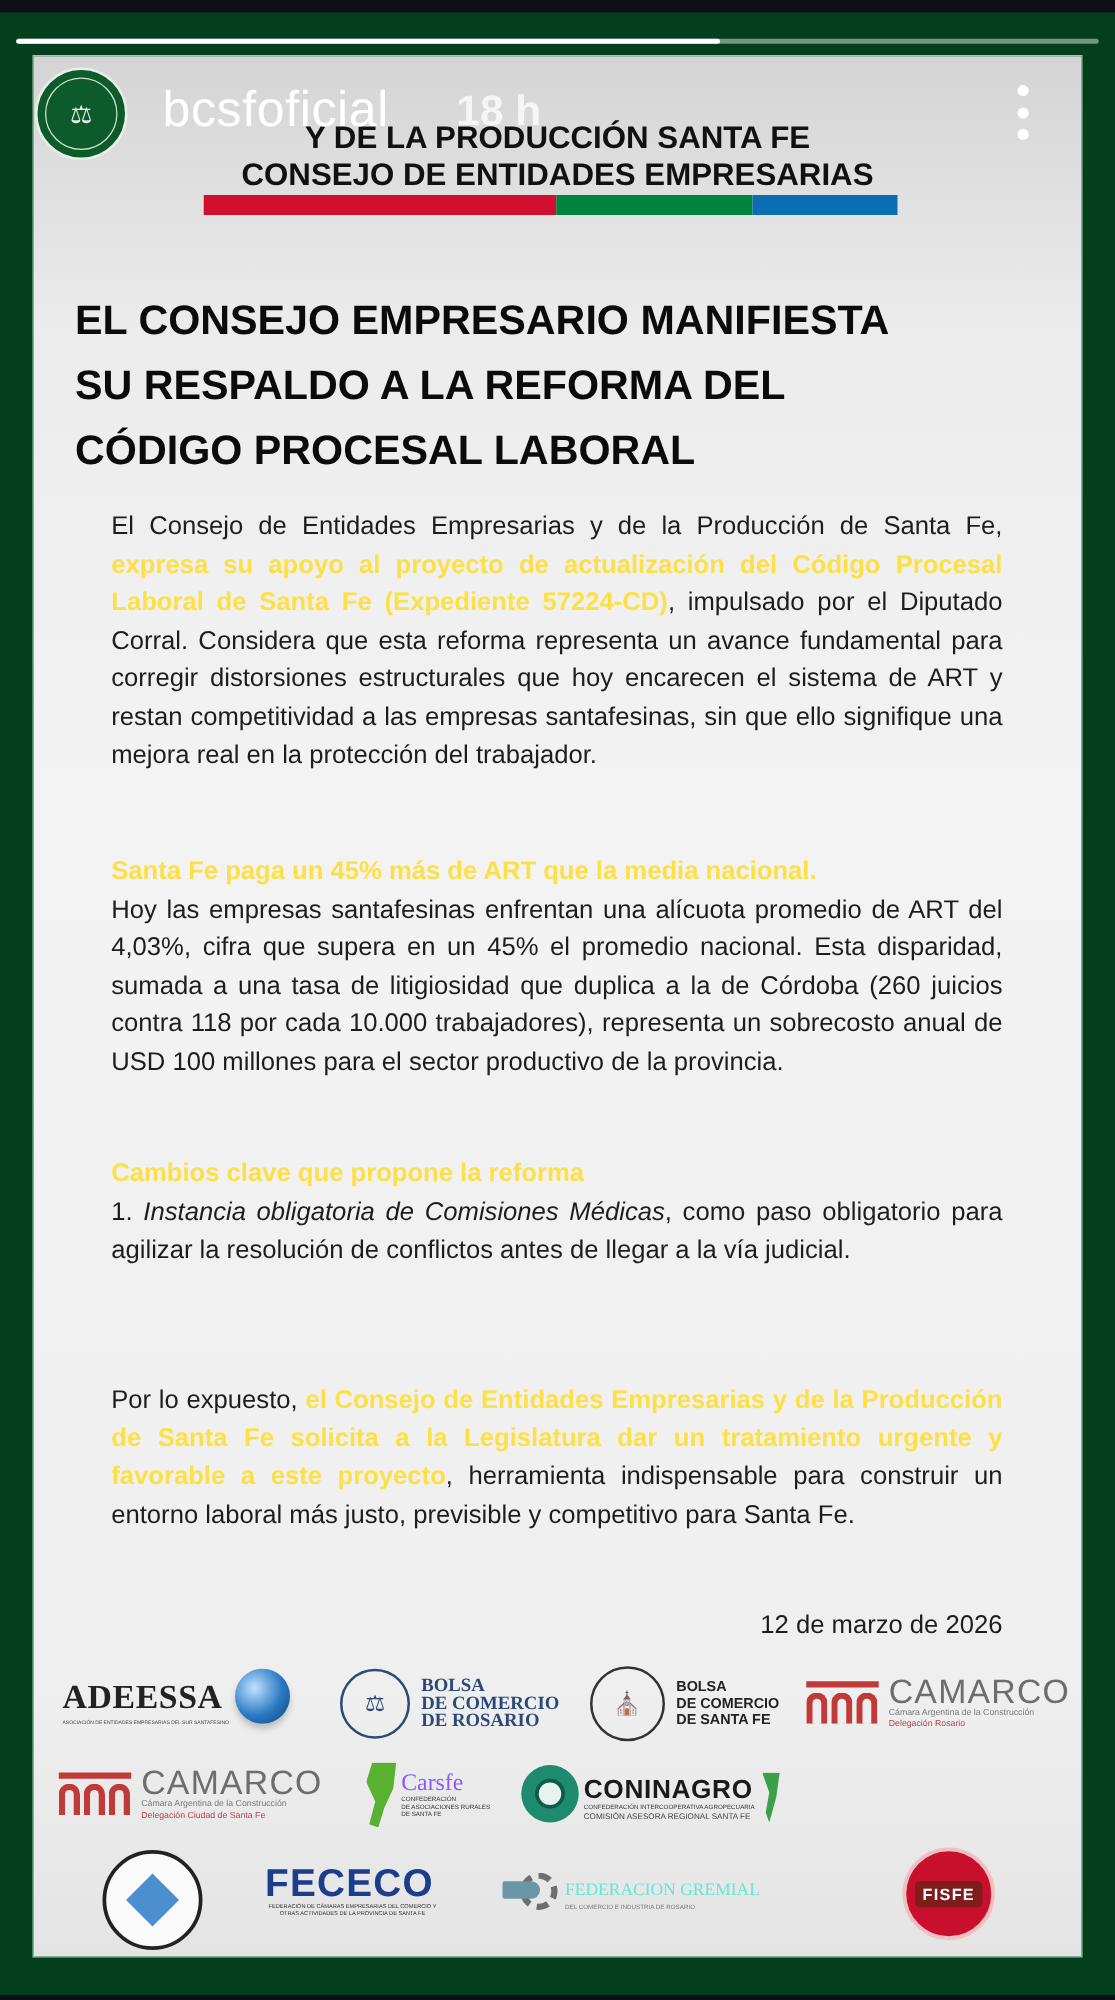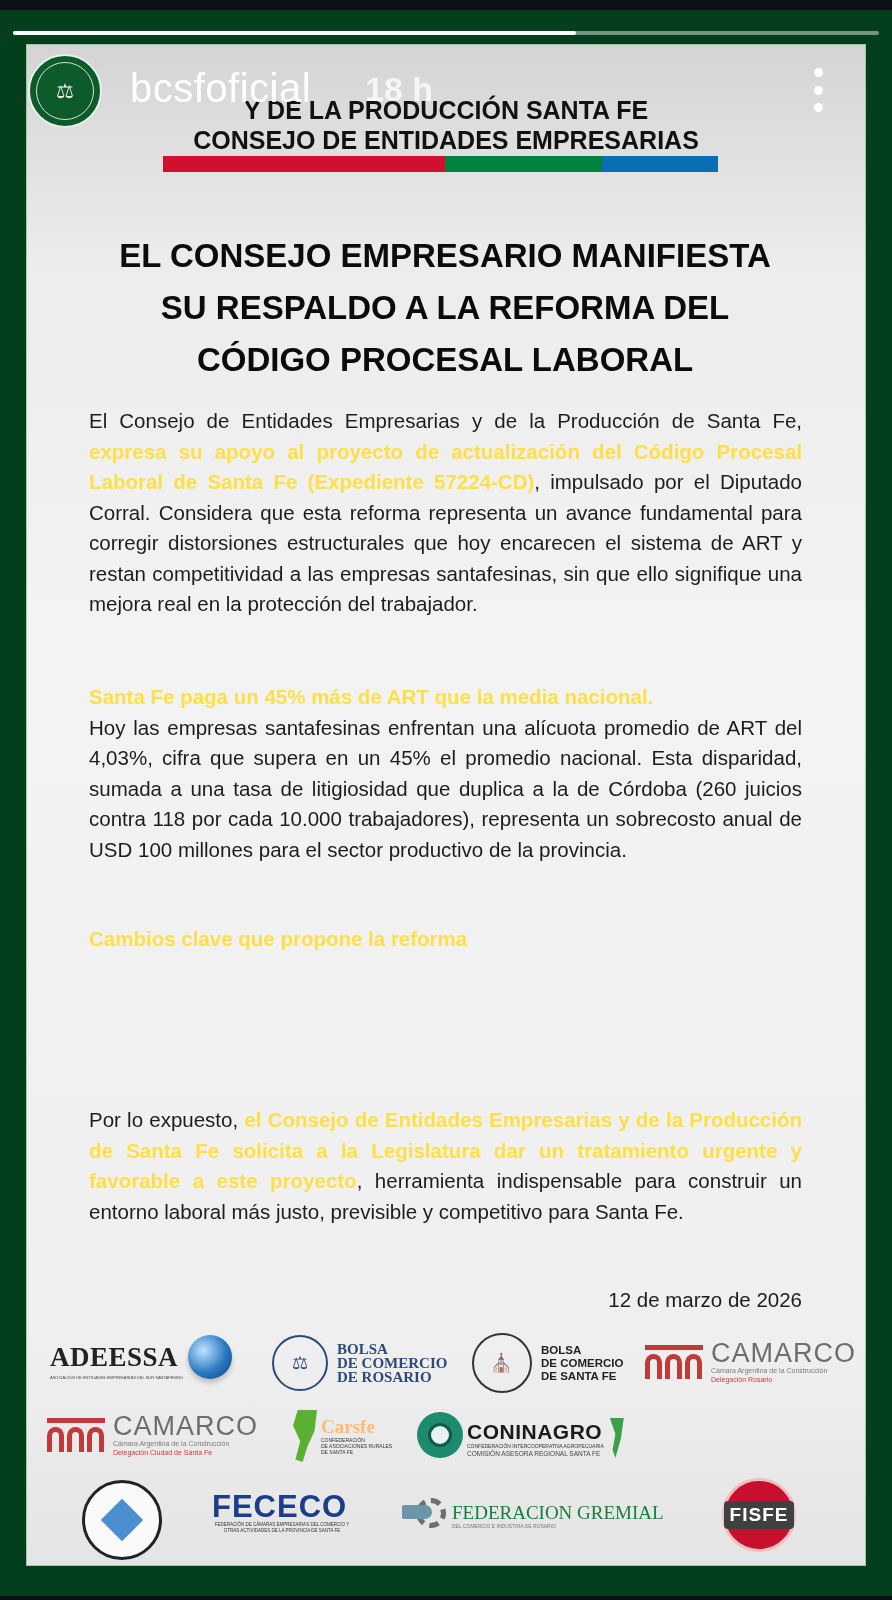--- a/index.html
+++ b/index.html
@@ -13,21 +13,21 @@
   .avatar-inner { width:56px; height:56px; border-radius:50%; border:1px solid #cfe3d4; display:flex; align-items:center; justify-content:center; color:#e6f0e8; font-size:20px; }
   .username { position:absolute; left:130px; top:66px; color:#ffffff; font-size:40px; font-weight:normal; letter-spacing:0.5px;text-align:right; }
   .time { position:absolute; left:365px; top:70px; color:rgba(255,255,255,0.75); font-size:34px;font-weight:bold; }
   .more { position:absolute; left:812px; top:68px; width:12px; height:44px; display:flex; flex-direction:column; justify-content:space-between; align-items:center; }
   .more span { width:9px; height:9px; border-radius:50%; background:#fff; display:block; }
   .org-title { position:absolute; left:100px; top:95px; width:692px; text-align:center; font-weight:bold; font-size:25px; line-height:30px; color:#111; }
   .stripe { position:absolute; top:156px; height:16px; }
   .stripe.red { left:163px; width:282px; background:#d0102e; }
   .stripe.green { left:445px; width:157px; background:#00833d; }
   .stripe.blue { left:602px; width:116px; background:#0a6eb4; }
-  .headline { position:absolute; left:60px; top:230px; width:770px; text-align:center; font-weight:bold; font-size:33px; line-height:52px; color:#0b0b0b; }
+  .headline { position:absolute; left:60px; top:230px; width:770px; font-weight:bold; font-size:33px; line-height:52px; color:#0b0b0b; }
   .body { position:absolute; left:89px; width:713px; font-size:20.5px; line-height:30.5px; color:#1d1d1d; text-align:justify; }
   .p1 { top:406px; }
   .p2 { top:682px; }
   .p3 { top:924px; }
   .p4 { top:1105px; }
   .body b { font-weight:bold; color:#fde047; }
   .date { position:absolute; right:90px; top:1288px; font-size:20.5px; color:#1d1d1d; }
   .logo { position:absolute; display:flex; align-items:center; }
   .adeessa { left:50px; top:1335px; }
   .adeessa-word { font-family:"Liberation Serif", serif; font-weight:bold; font-size:27px; color:#222; letter-spacing:0.5px; }
@@ -44,44 +44,44 @@
   .camarco-mark { width:58px; height:34px; position:relative; }
   .camarco-mark .bar { position:absolute; left:0; width:58px; height:5px; background:#c03a3a; }
   .camarco-mark .arch { position:absolute; top:9px; width:17px; height:25px; border:5px solid #c03a3a; border-bottom:none; border-radius:10px 10px 0 0; box-sizing:border-box; }
   .camarco-word { font-size:27px; color:#6d6d6d; letter-spacing:1px; line-height:26px; }
   .camarco-sub { font-size:7px; color:#7a7a7a; line-height:9px; }
   .camarco-sub2 { font-size:7px; color:#c04040; line-height:9px; }
   .cam1 { left:645px; top:1340px; }
   .cam2 { left:47px; top:1413px; }
   .carsfe { left:293px; top:1410px; }
   .carsfe-shape { width:24px; height:52px; background:#5ab031; clip-path:polygon(20% 0, 100% 0, 90% 40%, 60% 70%, 40% 100%, 10% 95%, 30% 60%, 0 30%); }
-  .carsfe-word { font-family:"Liberation Serif", serif; font-weight:bold; font-size:19px; color:#fdba74; line-height:20px; }
+  .carsfe-word { font-family:"Liberation Serif", serif; font-weight:normal; font-size:19px; color:#8b5cf6; line-height:20px; }
   .carsfe-sub { font-size:5px; color:#333; line-height:6px; }
   .coninagro { left:417px; top:1412px;align-items:flex-end; }
   .con-ring { width:46px; height:46px; border-radius:50%; background:#1e8a6e; display:flex; align-items:center; justify-content:center; }
   .con-ring span { width:24px; height:24px; border-radius:50%; background:#e8f2ee; border:3px solid #0e5c48; box-sizing:border-box; }
   .con-word { font-weight:bold; font-size:21px; color:#1a1a1a; letter-spacing:0.5px; line-height:22px; }
   .con-sub { font-size:5px; color:#333; line-height:6px; }
   .con-sub2 { font-size:6.5px; color:#444; line-height:9px; }
   .con-map { width:14px; height:40px; background:#3aa04a; margin-left:6px; clip-path:polygon(0 0, 100% 0, 80% 50%, 40% 100%, 20% 80%, 40% 40%); }
   .faa { left:82px; top:1480px; }
   .faa-seal { width:74px; height:74px; border-radius:50%; border:3px solid #222; display:flex; align-items:center; justify-content:center; background:#fafafa; }
   .faa-inner { width:30px; height:30px; background:#4b8fd0; transform:rotate(45deg); }
   .fececo { left:212px; top:1492px; flex-direction:column; align-items:flex-start; }
   .fececo-word { font-weight:bold; font-size:31px; color:#1c3c8c; letter-spacing:1px; line-height:30px; }
   .fececo-sub { font-size:4.5px; color:#333; line-height:6px; text-align:center; width:140px; }
   .fedgrem { left:402px; top:1490px; }
   .fedgrem-icon { width:44px; height:52px; position:relative; }
   .fedgrem-icon .g { position:absolute; right:0; top:8px; width:30px; height:30px; border-radius:50%; border:5px dashed #6e6e6e; box-sizing:border-box; }
   .fedgrem-icon .w { position:absolute; left:0; top:15px; width:30px; height:14px; background:#6a96a8; border-radius:3px 12px 12px 3px; }
-  .fedgrem-word { font-family:"Liberation Serif", serif; font-size:19px; color:#15803d; line-height:20px; margin-left:6px; }
+  .fedgrem-word { font-family:"Liberation Serif", serif; font-size:14px; color:#5eead4; line-height:20px; margin-left:6px; }
   .fedgrem-sub { font-size:5px; color:#777; margin-left:6px; }
   .fisfe { left:722px; top:1478px; }
   .fisfe-badge { width:74px; height:74px; border-radius:50%; background:#c8102e; border:3px solid #f0c0c0; display:flex; align-items:center; justify-content:center; position:relative; box-sizing:border-box; }
-  .fisfe-band { background:#404040; color:#fff; font-weight:bold; font-size:19px; padding:3px 6px; border-radius:4px; letter-spacing:1px; }
+  .fisfe-band { background:#7f1d1d; color:#fff; font-weight:bold; font-size:13px; padding:3px 6px; border-radius:4px; letter-spacing:1px; }
 </style>
 </head>
 <body>
 
 <div class="topbar"></div>
 <div class="frame"></div>
 
 <div class="progress">
   <div class="progress-fill" id="progress-fill" style="width: 65%;"></div>
 </div>
@@ -116,21 +116,21 @@
 
 <div class="body p1"><span>El Consejo de Entidades Empresarias y de la Producción de Santa Fe, </span><b>expresa su apoyo al proyecto de actualización del Código Procesal Laboral de Santa Fe (Expediente 57224-CD)</b><span>, impulsado por el Diputado Corral. Considera que esta reforma representa un avance fundamental para corregir distorsiones estructurales que hoy encarecen el sistema de ART y restan competitividad a las empresas santafesinas, sin que ello signifique una mejora real en la protección del trabajador.</span></div>
 
 <div class="body p2">
   <b>Santa Fe paga un 45% más de ART que la media nacional.</b><br>
   <span>Hoy las empresas santafesinas enfrentan una alícuota promedio de ART del 4,03%, cifra que supera en un 45% el promedio nacional. Esta disparidad, sumada a una tasa de litigiosidad que duplica a la de Córdoba (260 juicios contra 118 por cada 10.000 trabajadores), representa un sobrecosto anual de USD 100 millones para el sector productivo de la provincia.</span>
 </div>
 
 <div class="body p3">
   <b>Cambios clave que propone la reforma</b><br>
-  <br>
+  <span><span>1. </span><i>Instancia obligatoria de Comisiones Médicas</i><span>, como paso obligatorio para agilizar la resolución de conflictos antes de llegar a la vía judicial.</span></span><br>
 </div>
 
 <div class="body p4"><span>Por lo expuesto, </span><b>el Consejo de Entidades Empresarias y de la Producción de Santa Fe solicita a la Legislatura dar un tratamiento urgente y favorable a este proyecto</b><span>, herramienta indispensable para construir un entorno laboral más justo, previsible y competitivo para Santa Fe.</span></div>
 
 <div class="date">12 de marzo de 2026</div>
 
 <div class="logo adeessa">
   <div style="position:relative;">
     <span class="adeessa-word">ADEESSA</span>
     <div class="adeessa-sub">ASOCIACIÓN DE ENTIDADES EMPRESARIAS DEL SUR SANTAFESINO</div>

